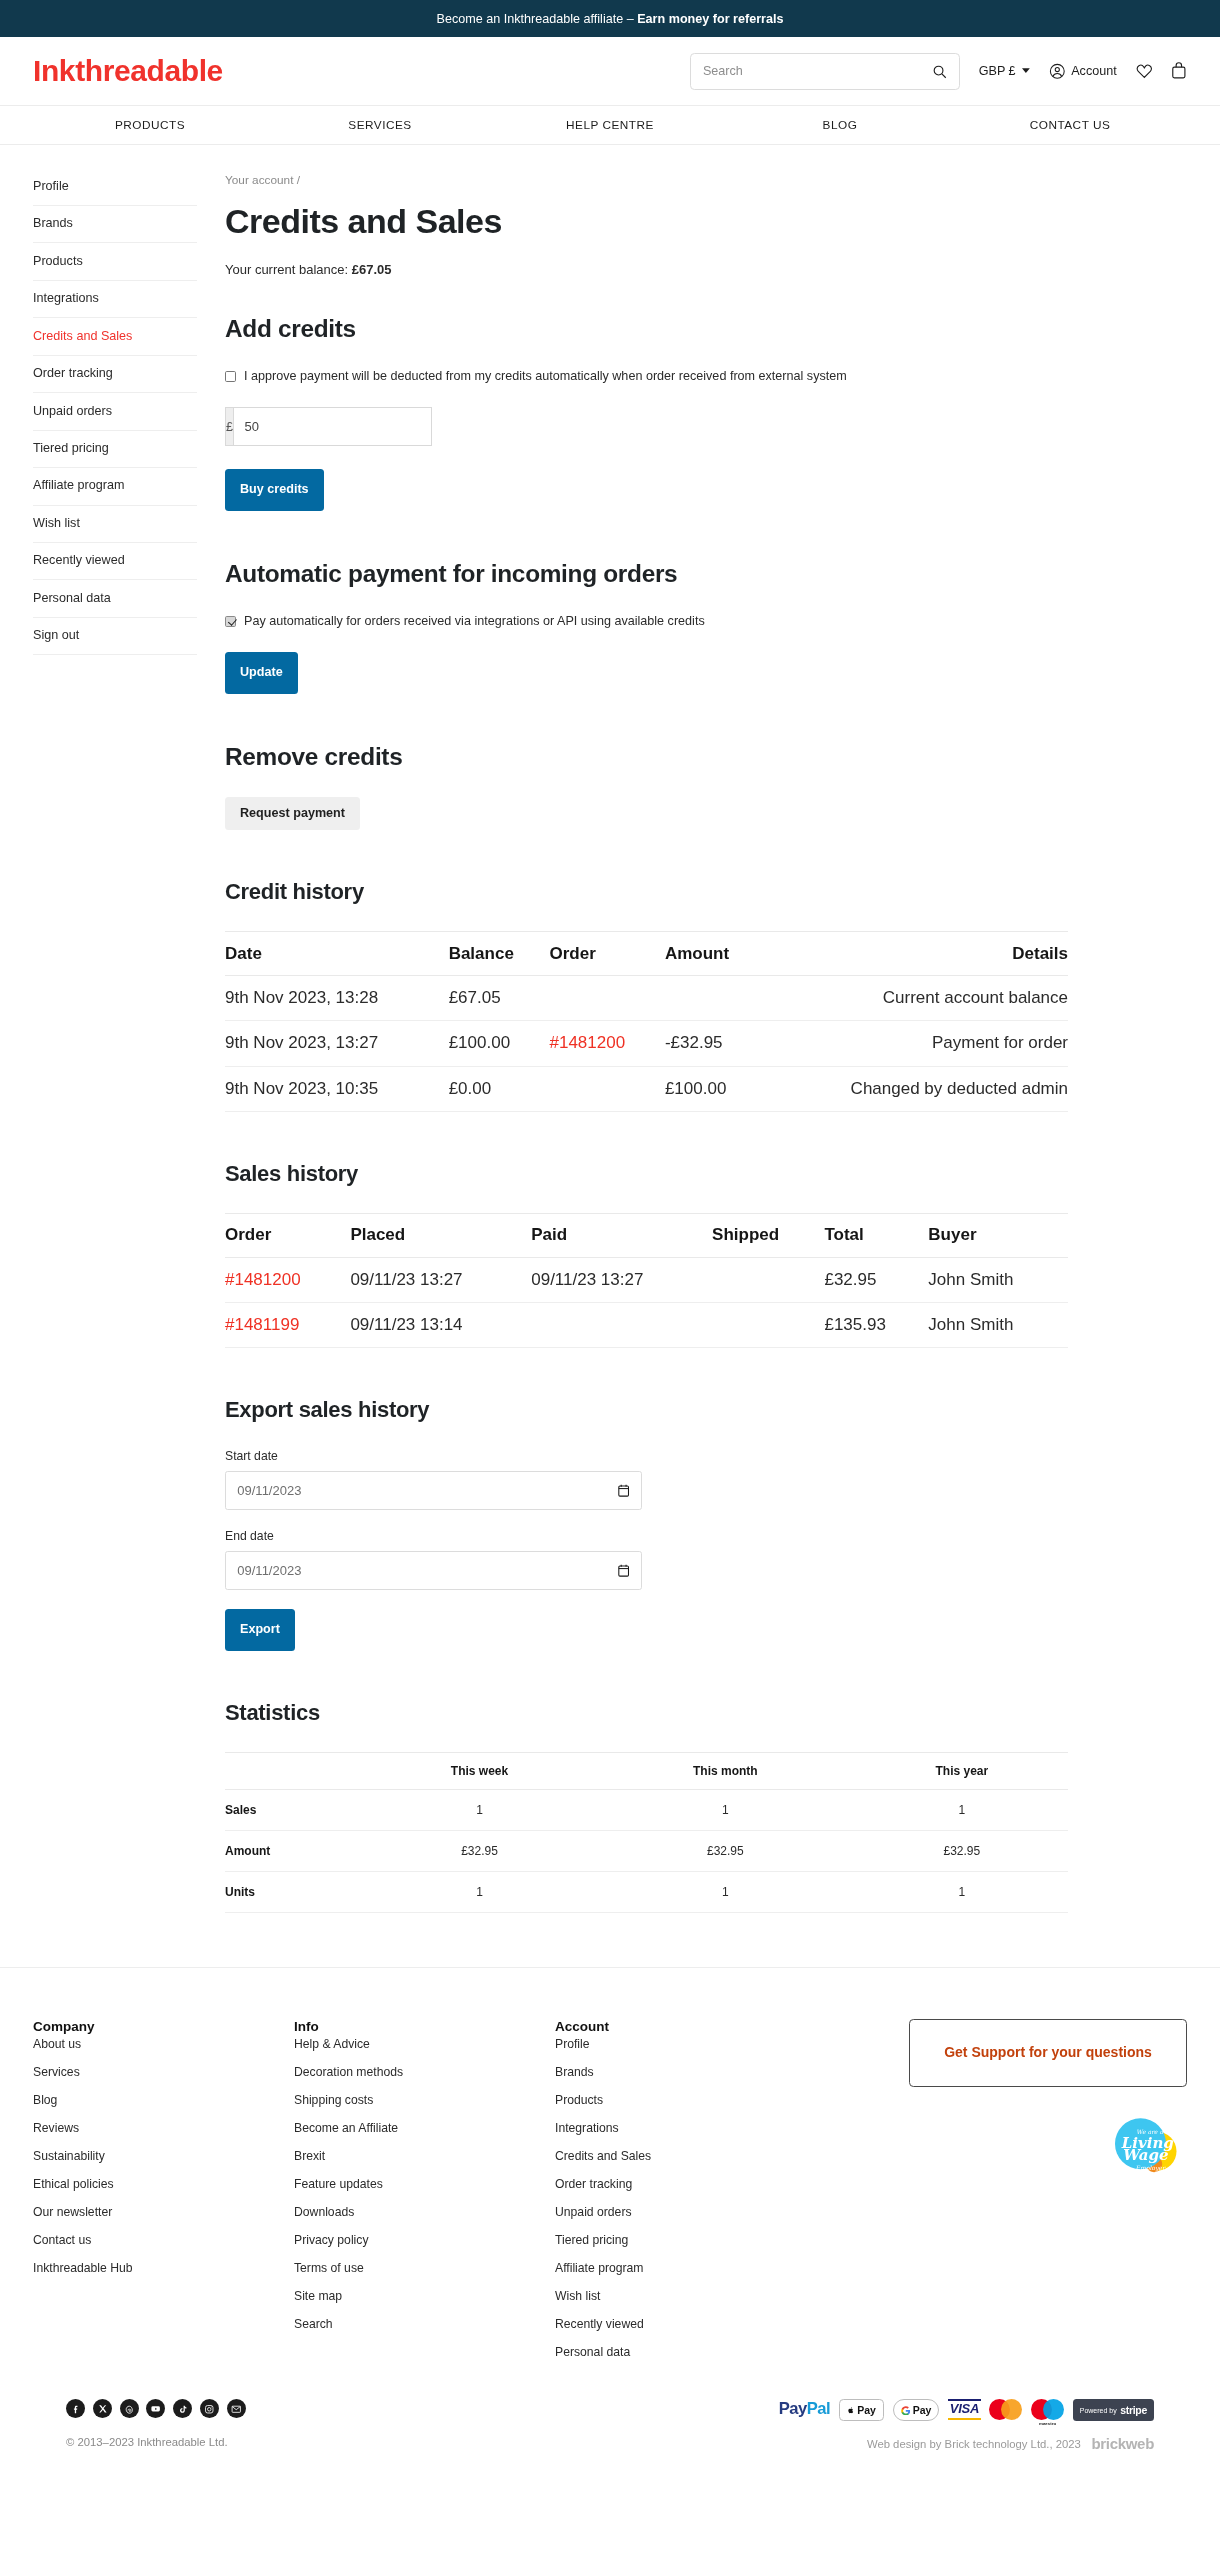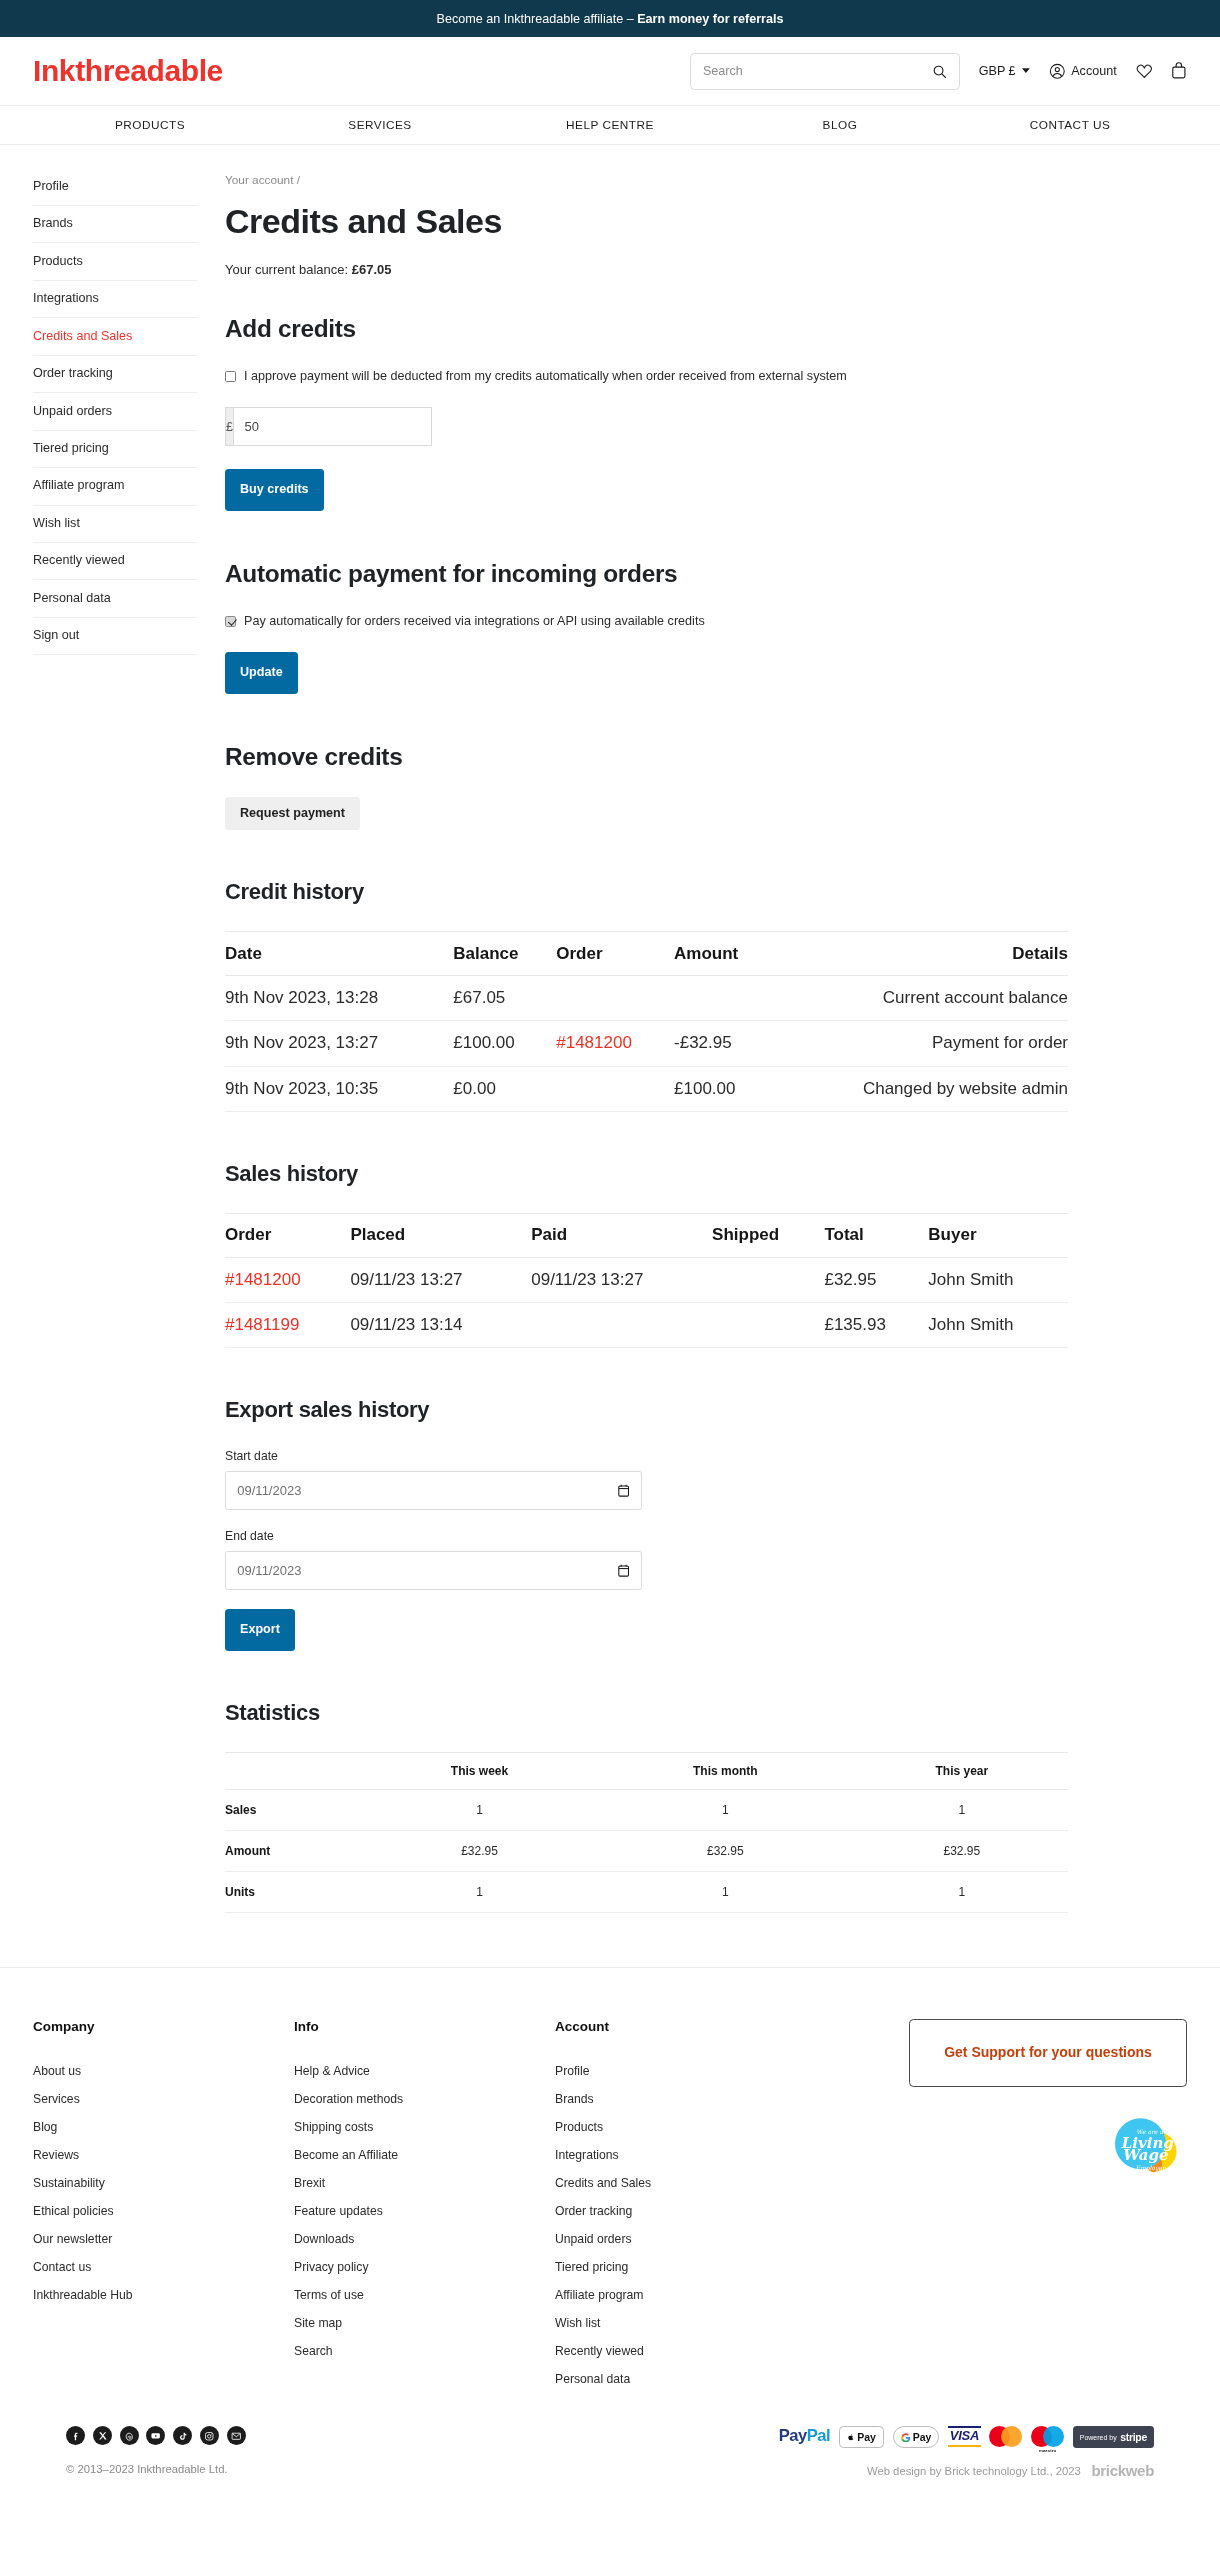--- a/index.html
+++ b/index.html
@@ -317,21 +317,21 @@
     margin-top: 54px;
     padding: 51px 33px 0 33px;
   }
   .footer-cols { display: flex; }
   .fcol { width: 261px; }
   .fcol.wide { flex: 1; width: auto; display: flex; justify-content: flex-end; }
   .fcol h4 {
     font-size: 13.5px;
     font-weight: 700;
     color: #111;
-    margin-bottom: 30px;
+    margin-bottom: 3px;
   }
   .fcol a {
     display: block;
     font-size: 12.2px;
     color: #2b2b2b;
     text-decoration: none;
     margin-bottom: 14px;
   }
   .support-box {
     width: 278px;
@@ -583,21 +583,21 @@
             <td>£100.00</td>
             <td><a href="#" class="order-link">#1481200</a></td>
             <td>-£32.95</td>
             <td class="ta-right">Payment for order</td>
           </tr>
           <tr>
             <td>9th Nov 2023, 10:35</td>
             <td>£0.00</td>
             <td></td>
             <td>£100.00</td>
-            <td class="ta-right">Changed by website admin</td>
+            <td class="ta-right">Changed by deducted admin</td>
           </tr>
         </tbody>
     </table>
 
     
     <h2 class="sec small gap-top">Sales history</h2>
     <table class="data">
       <thead>
           <tr id="sh-head">
             <th>Order</th>

